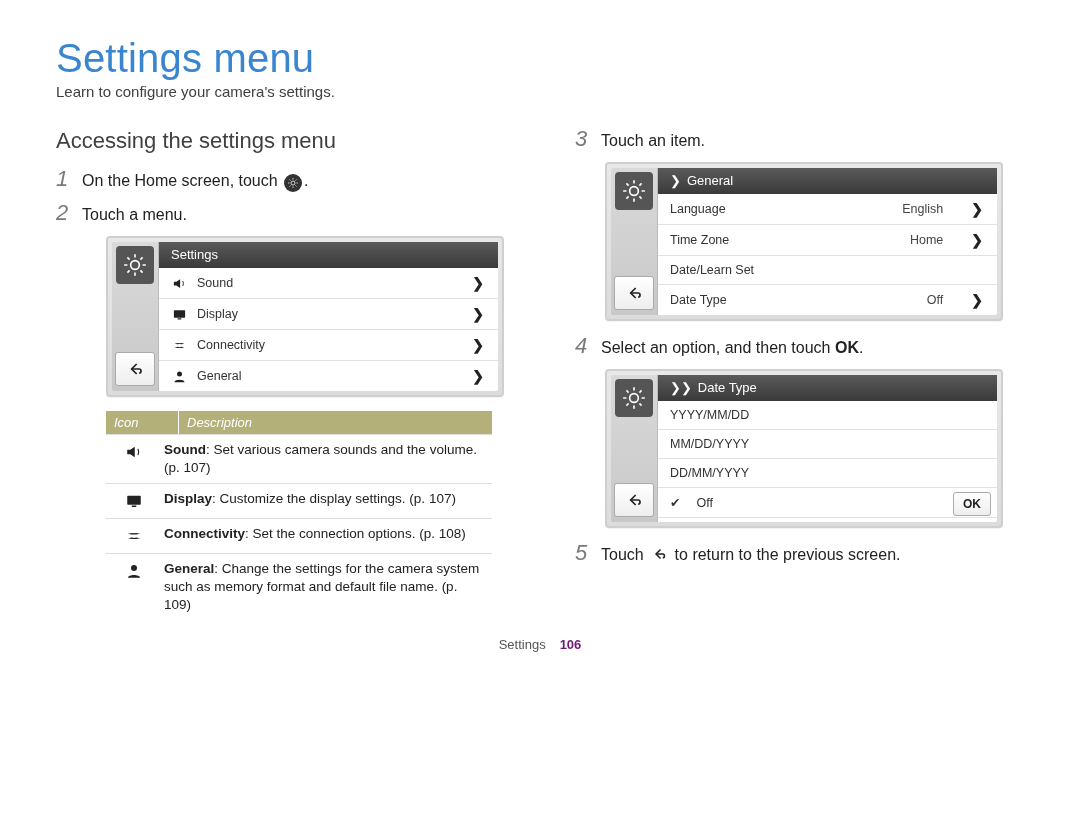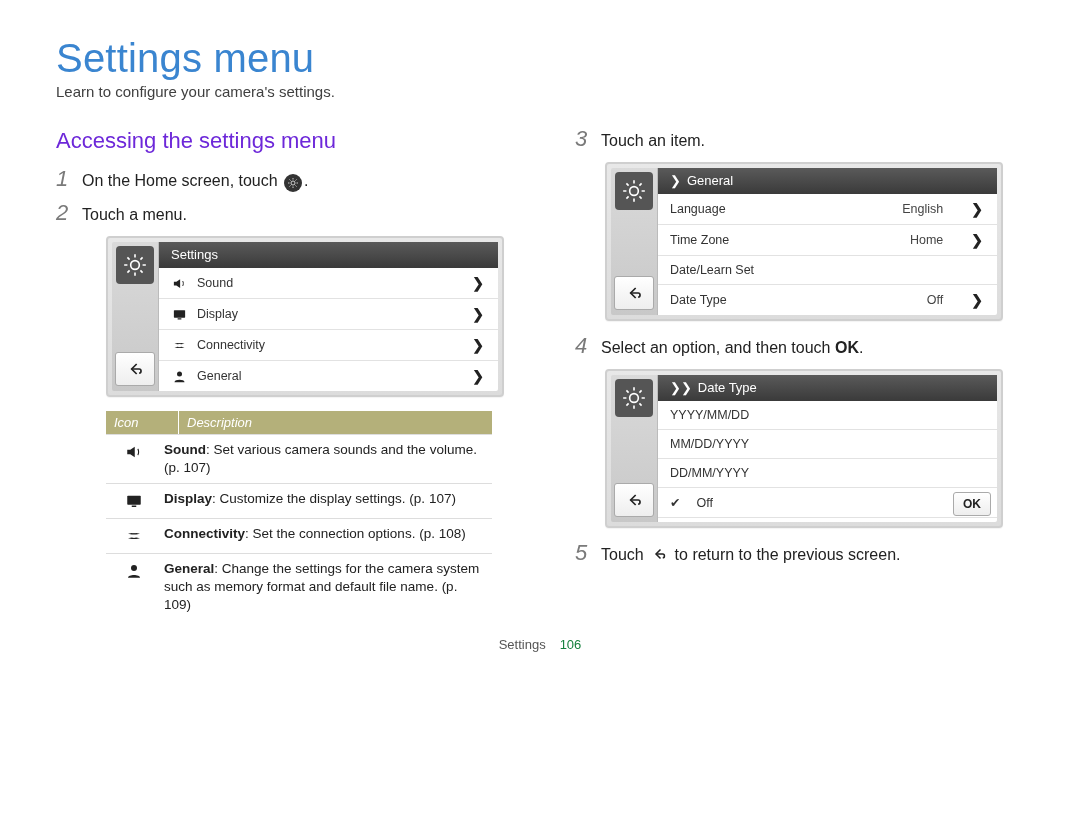--- a/index.html
+++ b/index.html
@@ -1,21 +1,21 @@
 <!DOCTYPE html>
 <html><head>
 <meta charset="utf-8">
 <style>
   html,body{margin:0;padding:0;background:#fff;font-family:Arial,Helvetica,sans-serif;color:#222;}
   .page{width:1080px;height:670px;position:relative;box-sizing:border-box;padding:36px 56px 20px 56px;}
   .title{font-size:40px;color:#3a85d0;font-weight:normal;margin:0 0 2px 0;letter-spacing:0.2px;}
   .subtitle{font-size:15px;color:#404040;margin:0 0 22px 0;}
   .cols{display:flex;gap:70px;}
   .col{flex:1;}
-  .section{font-size:22px;color:#6d28d9;margin:6px 0 14px 0;}
+  .section{font-size:22px;color:#404040;margin:6px 0 14px 0;}
   .step{display:flex;align-items:flex-start;margin:6px 0 10px 0;}
   .no{font-size:22px;font-style:italic;color:#7a7a7a;width:26px;line-height:22px;}
   .st{font-size:16px;line-height:22px;padding-top:2px;}
   .inline-icon{display:inline-block;vertical-align:-3px;margin:0 2px;}
   .gear-round{width:18px;height:18px;border-radius:50%;background:#333;display:inline-flex;align-items:center;justify-content:center;}
   .gear-round svg{width:12px;height:12px;}
   .ok-mark{font-weight:bold;letter-spacing:0;}
   
   .dev{border:2px solid #cfcfcf;border-radius:4px;background:linear-gradient(#e8e8e8,#dcdcdc);padding:4px;width:386px;margin:10px 0 14px 50px;box-shadow:0 1px 1px rgba(0,0,0,0.05);}
   .dev-inner{display:flex;}
@@ -42,21 +42,21 @@
   .dh1{width:56px;padding:4px 8px;border-right:1px solid #fff;}
   .dh2{flex:1;padding:4px 8px;}
   .desc-row{display:flex;border-top:1px solid #ddd;font-size:13.5px;line-height:18px;}
   .desc-row:first-of-type{border-top:none;}
   .di{width:56px;display:flex;align-items:flex-start;justify-content:center;padding:8px 0;}
   .di svg{width:18px;height:18px;}
   .dd{flex:1;padding:6px 4px 6px 2px;}
   .dd b{font-weight:bold;}
   
   .footer{position:absolute;bottom:18px;left:0;width:1080px;text-align:center;font-size:13px;color:#555;}
-  .footer .pn{font-weight:normal;margin-left:14px;color:#15803d;}
+  .footer .pn{font-weight:bold;margin-left:14px;color:#701a75;}
   
   svg{stroke:#222;stroke-width:1.5;fill:none;}
   .gear-round svg, .side-top svg{stroke:#fff;}
 </style>
 </head>
 <body>
 
 <svg width="0" height="0" style="position:absolute">
   <defs>
     <g id="i-gear">

